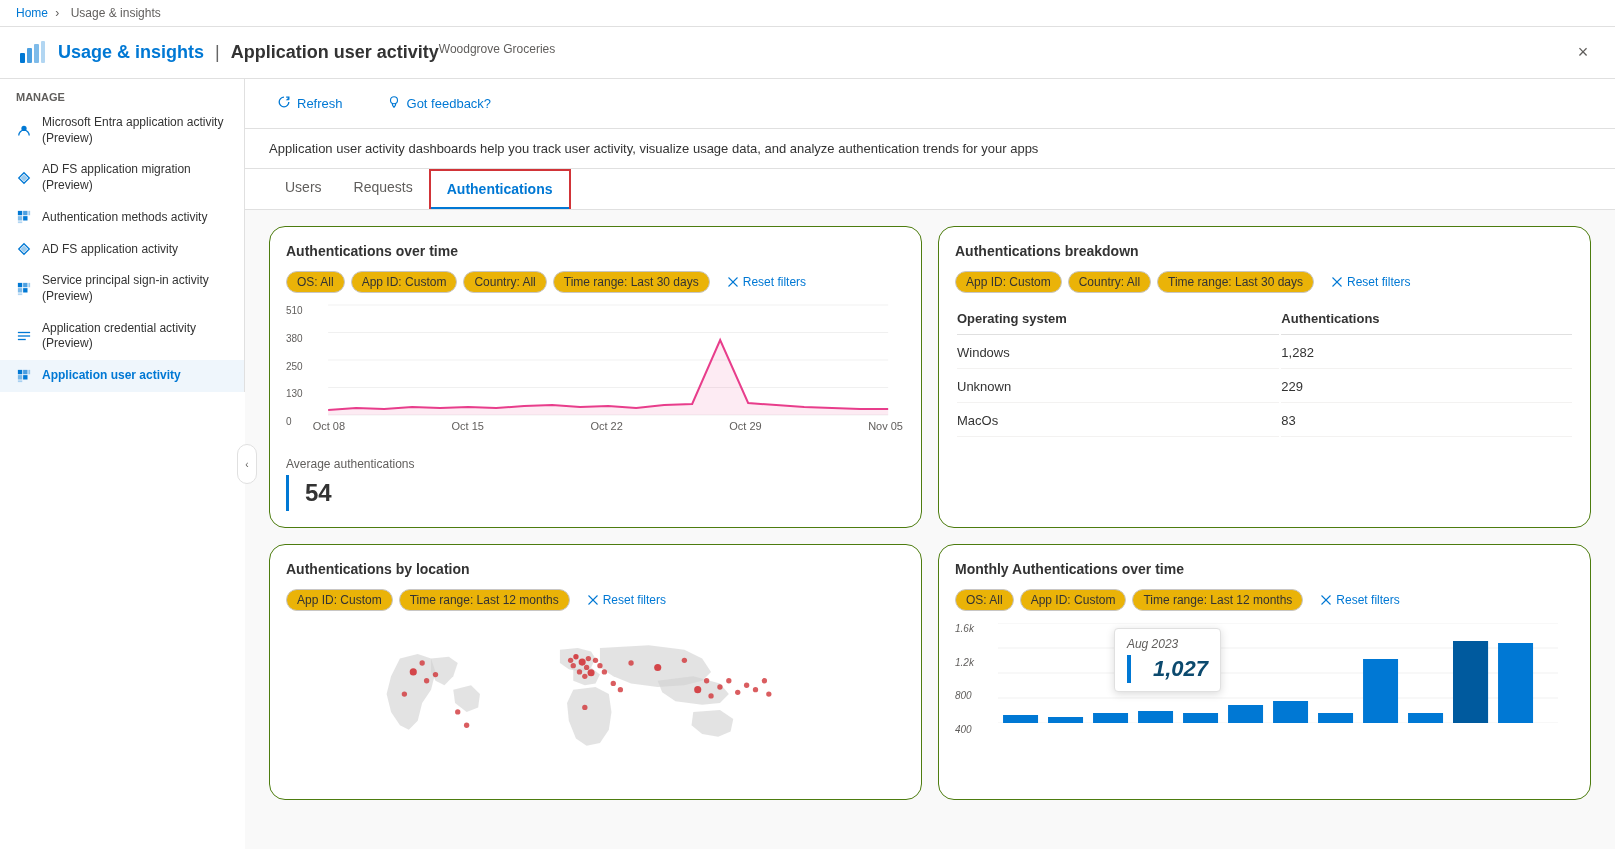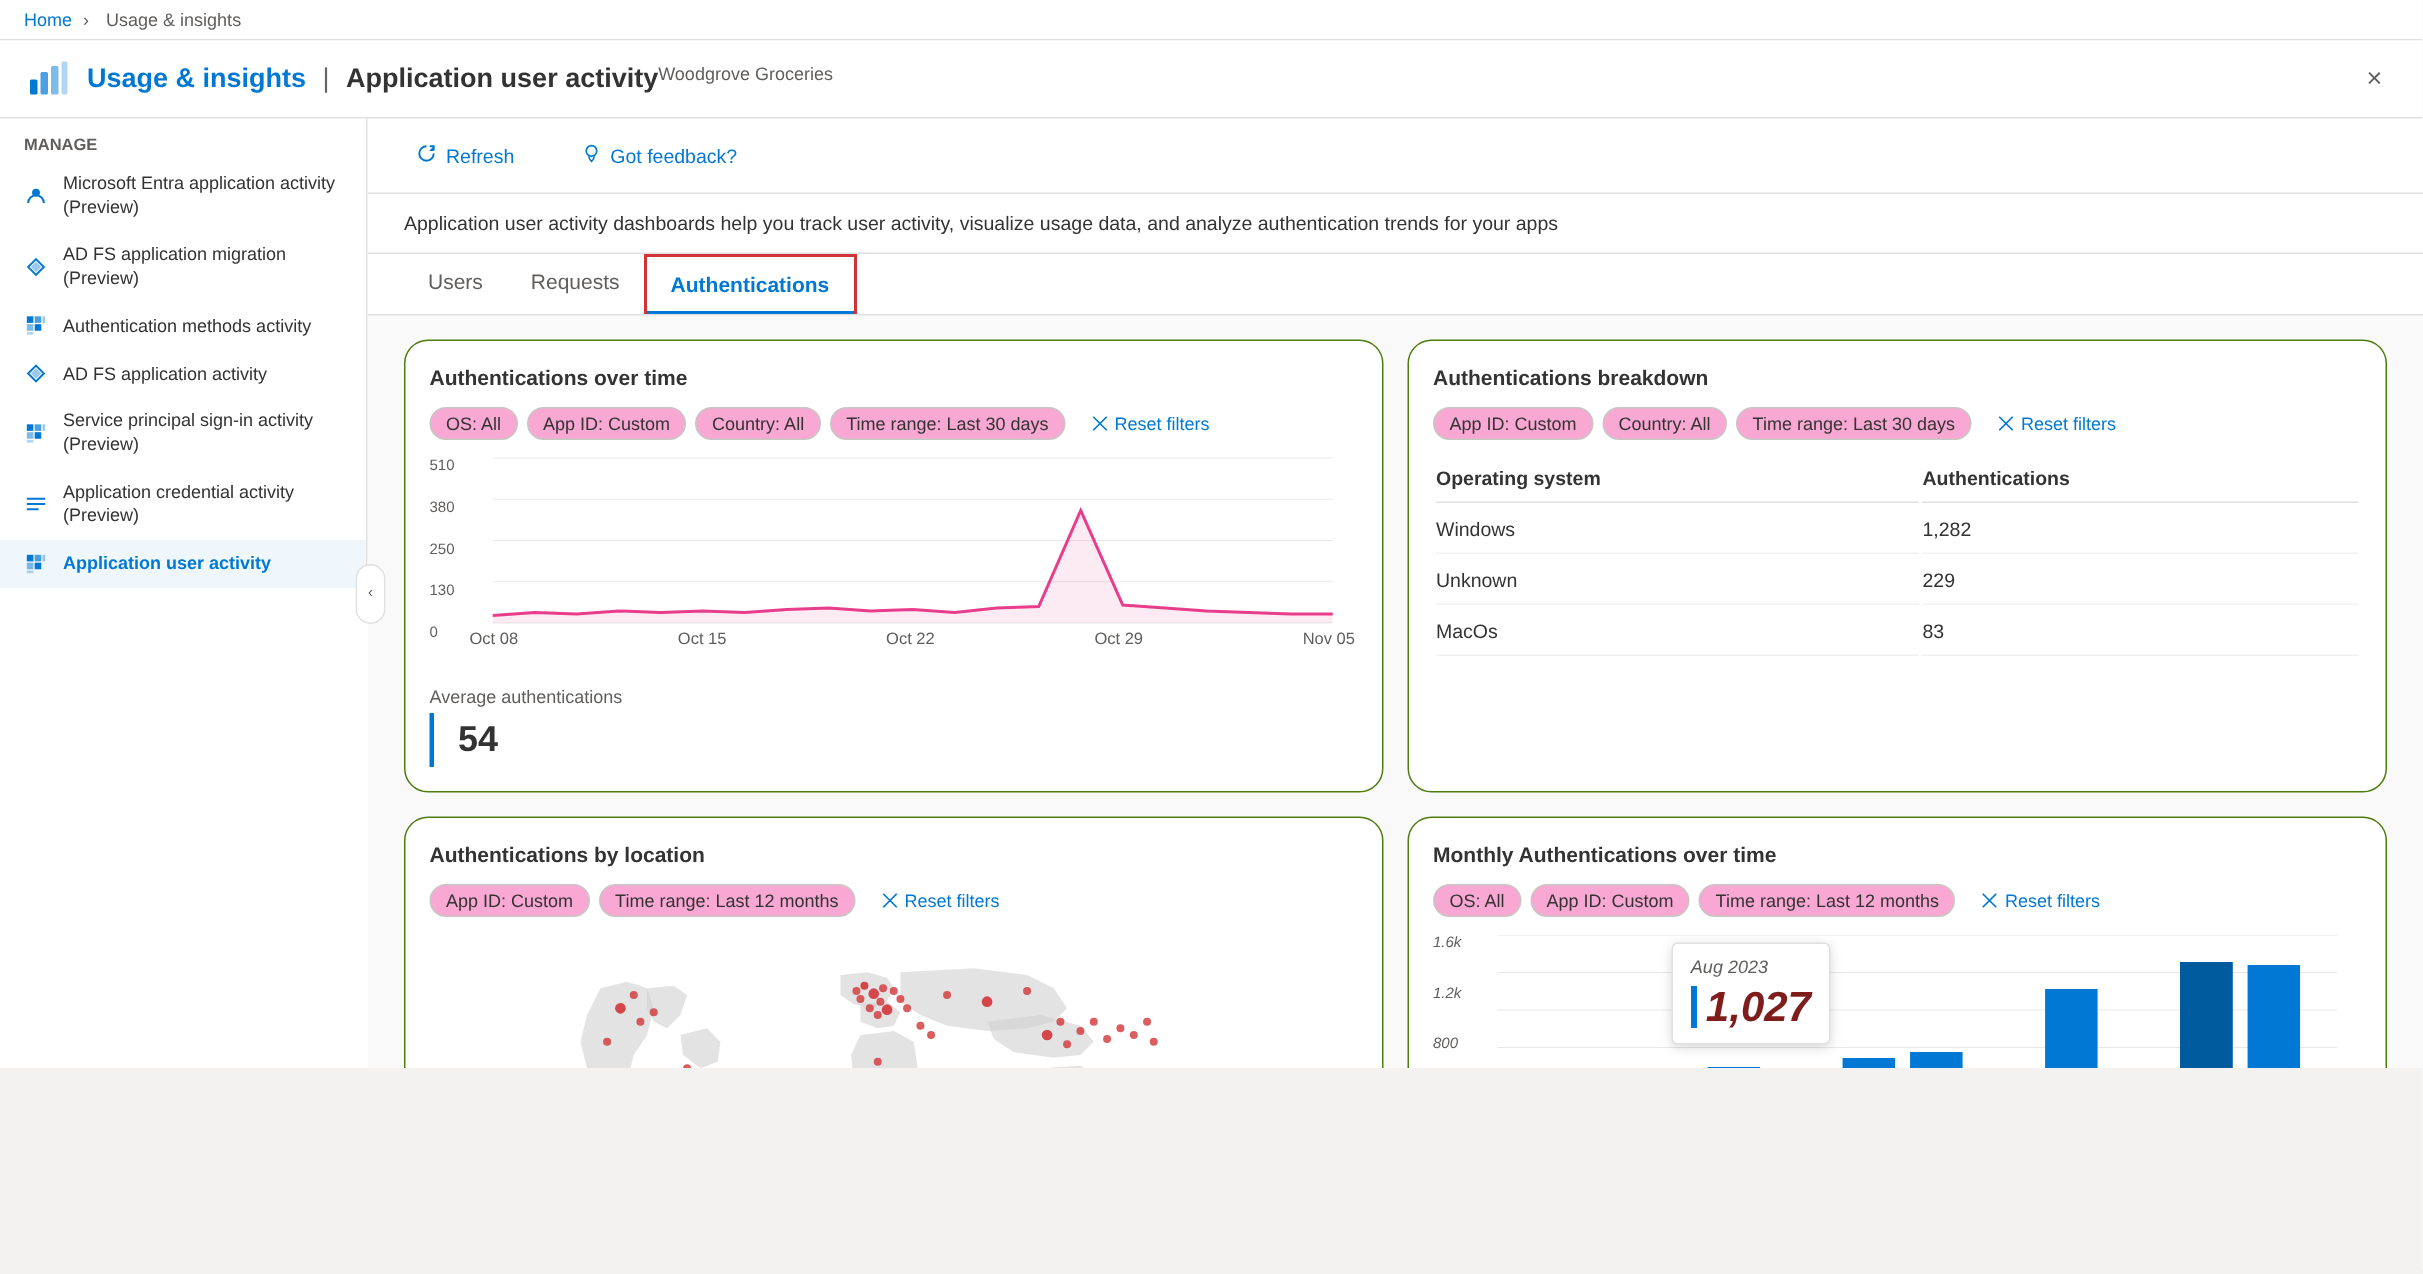--- a/index.html
+++ b/index.html
@@ -1,18 +1,18 @@
 <!DOCTYPE html>
 <html><head>
   <meta charset="utf-8">
   <style>
     * { box-sizing: border-box; margin: 0; padding: 0; }
     body { font-family: 'Segoe UI', Arial, sans-serif; font-size: 13px; color: #333; background: #f3f2f1; }
 
-    .app-shell { display: flex; flex-direction: column; height: 712px; width: 1615px; overflow: hidden; background: #fff; }
+    .app-shell { display: flex; flex-direction: column; height: 849px; width: 1615px; overflow: hidden; background: #fff; }
 
     
     .header { display: flex; align-items: center; justify-content: space-between; padding: 8px 16px; background: #fff; border-bottom: 1px solid #e0e0e0; min-height: 52px; }
     .header-left { display: flex; align-items: center; gap: 10px; }
     .app-icon { width: 32px; height: 32px; display: flex; align-items: center; justify-content: center; }
     .header-titles { display: flex; flex-direction: row; }
     .header-main-title { font-size: 18px; font-weight: 600; color: #0078d4; }
     .header-main-title span.separator { color: #666; font-weight: 300; margin: 0 6px; }
     .header-subtitle { font-size: 12px; color: #605e5c; }
     .close-btn { width: 32px; height: 32px; display: flex; align-items: center; justify-content: center; cursor: pointer; color: #605e5c; font-size: 18px; border: none; background: none; }
@@ -49,41 +49,41 @@
 
     
     .dashboard { padding: 16px 24px; display: grid; grid-template-columns: 1fr 1fr; gap: 16px; }
 
     
     .card { background: #fff; border: 1px solid #4d7c0f; border-radius: 16px; padding: 16px; }
     .card-title { font-size: 14px; font-weight: 600; color: #333; margin-bottom: 12px; }
 
     
     .filter-chips { display: flex; flex-wrap: wrap; gap: 6px; margin-bottom: 12px; }
-    .chip { padding: 3px 10px; border: 1px solid #c8c6c4; border-radius: 12px; font-size: 12px; color: #333; cursor: pointer; background: #f9a8d4; white-space: nowrap; }
+    .chip { padding: 3px 10px; border: 1px solid #c8c6c4; border-radius: 12px; font-size: 12px; color: #333; cursor: pointer; background: #eab308; white-space: nowrap; }
     .chip.reset { display: flex; align-items: center; gap: 4px; border-color: transparent; color: #0078d4; background: none; }
 
     
     .average-section { display: flex; align-items: center; gap: 0; }
     .average-bar { width: 3px; height: 36px; background: #0078d4; margin-right: 8px; }
     .average-label { font-size: 12px; color: #605e5c; }
     .average-value { font-size: 24px; font-weight: 600; color: #333; }
 
     
     .breakdown-table { width: 100%; }
     .breakdown-table th { text-align: left; font-size: 13px; font-weight: 600; color: #333; padding: 4px 8px 8px 0; border-bottom: 1px solid #e0e0e0; }
     .breakdown-table td { padding: 8px 8px 8px 0; font-size: 13px; border-bottom: 1px solid #f3f2f1; }
 
     
     .map-container { width: 100%; height: 160px; position: relative; overflow: hidden; }
 
     
     .tooltip-box { position: absolute; background: #fff; border: 1px solid #e0e0e0; padding: 8px 12px; border-radius: 4px; box-shadow: 0 2px 8px rgba(0,0,0,0.15); font-size: 13px; top: 20px; left: 140px; z-index: 10; }
     .tooltip-month { font-size: 12px; color: #605e5c; margin-bottom: 4px; }
-    .tooltip-value { font-size: 28px; font-weight: 700; color: #7f1d1d; display: flex; align-items: center; gap: 6px; }
+    .tooltip-value { font-size: 22px; font-weight: 700; color: #0c4a6e; display: flex; align-items: center; gap: 22px; }
     .tooltip-bar-indicator { width: 4px; height: 28px; background: #0078d4; display: inline-block; }
 
     
     .collapse-btn { position: absolute; top: 50%; right: -12px; transform: translateY(-50%); width: 20px; height: 40px; background: #fff; border: 1px solid #e0e0e0; cursor: pointer; display: flex; align-items: center; justify-content: center; border-radius: 10px; font-size: 10px; color: #605e5c; z-index: 5; }
 
     .sidebar-wrapper { position: relative; }
 
     
     .x-labels { display: flex; justify-content: space-between; font-size: 11px; color: #605e5c; padding: 0 2px; }
   </style>

